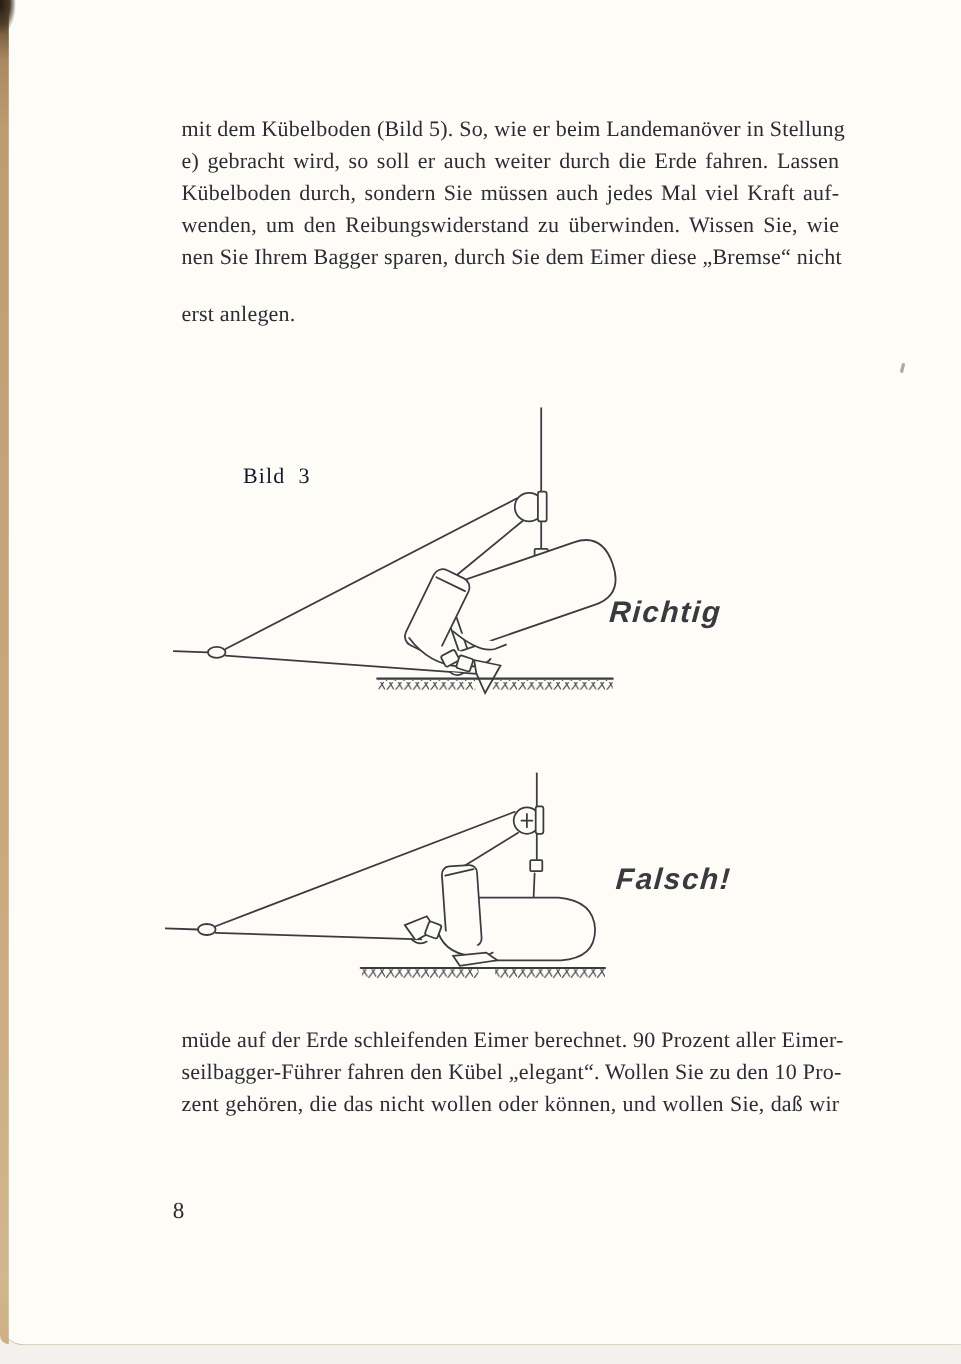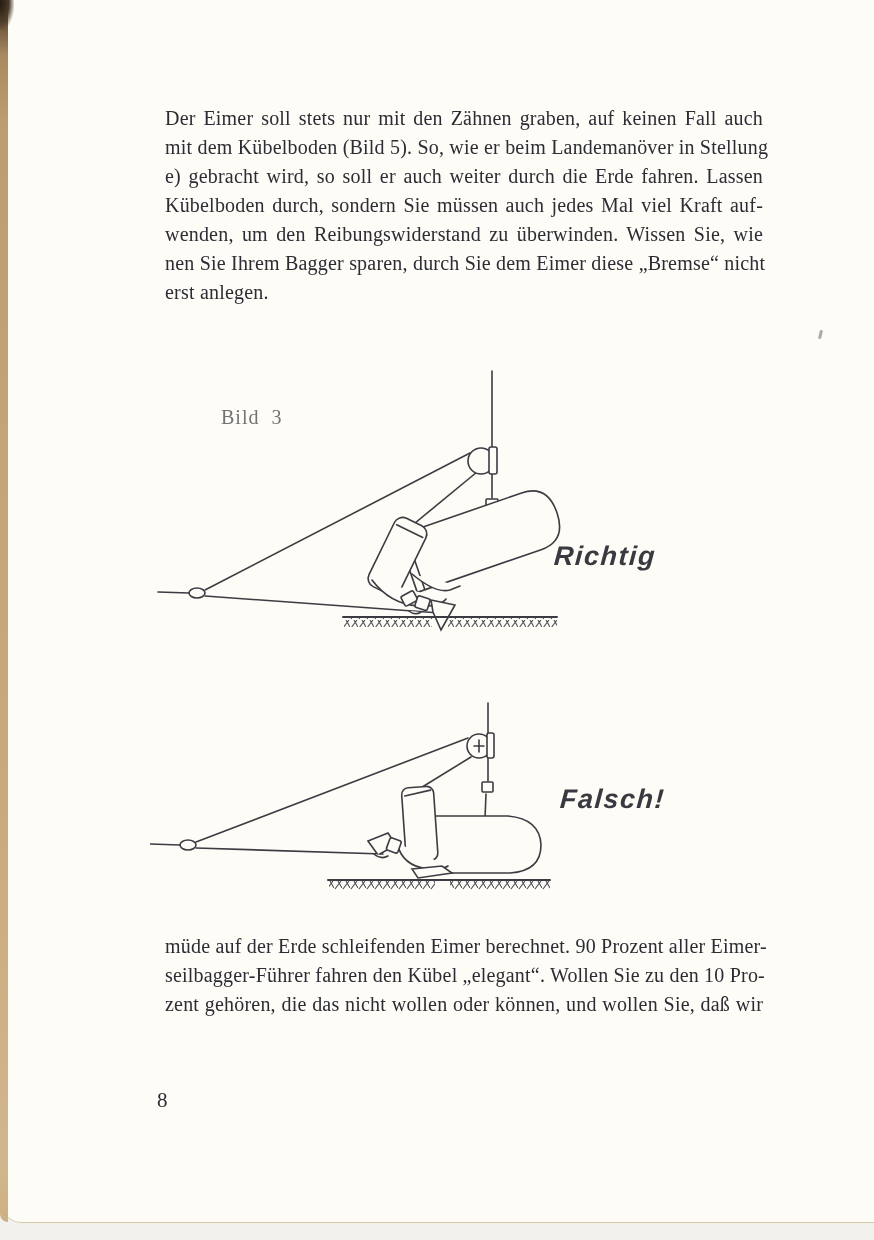--- a/index.html
+++ b/index.html
@@ -30,27 +30,27 @@
     color:#2d2c34;
     font-size:20px;line-height:29px;
     letter-spacing:0.2px;
   }
   .tline{
     text-align:justify;
     text-align-last:justify;
     height:29px;white-space:nowrap;
   }
   .tline.lastline{
-    text-align:left;text-align-last:left;
+    text-align:left;text-align-last:left;margin-top:23px;
   }
   #para1{top:104px;}
   #para2{top:932px;}
   .fig-caption{
-    position:absolute;left:221px;top:406px;
-    font-size:20px;color:#737373;letter-spacing:1px;
+    position:absolute;left:221px;top:422px;
+    font-size:20px;color:#0f172a;letter-spacing:1px;
     word-spacing:6px;
   }
   .script-label{
     position:absolute;
     font-family:"Liberation Sans", sans-serif;
     font-style:italic;font-weight:700;
     font-size:27px;color:#3a3940;
     letter-spacing:1.5px;
     transform:skewX(-4deg);
   }
@@ -70,21 +70,20 @@
   svg{display:block;}
 </style>
 </head>
 <body>
 
 <div class="paper"></div>
 <div class="edge-strip"></div>
 <div class="corner-smudge"></div>
 
 <div class="textblock" id="para1">
-  <div class="tline">Der Eimer soll stets nur mit den Zähnen graben, auf keinen Fall auch</div>
   <div class="tline">mit dem Kübelboden (Bild 5). So, wie er beim Landemanöver in Stellung</div>
   <div class="tline">e) gebracht wird, so soll er auch weiter durch die Erde fahren. Lassen</div>
   <div class="tline">Kübelboden durch, sondern Sie müssen auch jedes Mal viel Kraft auf-</div>
   <div class="tline">wenden, um den Reibungswiderstand zu überwinden. Wissen Sie, wie</div>
   <div class="tline">nen Sie Ihrem Bagger sparen, durch Sie dem Eimer diese „Bremse“ nicht</div>
   <div class="tline lastline">erst anlegen.</div>
 </div>
 
 <div class="speck"></div>
 

